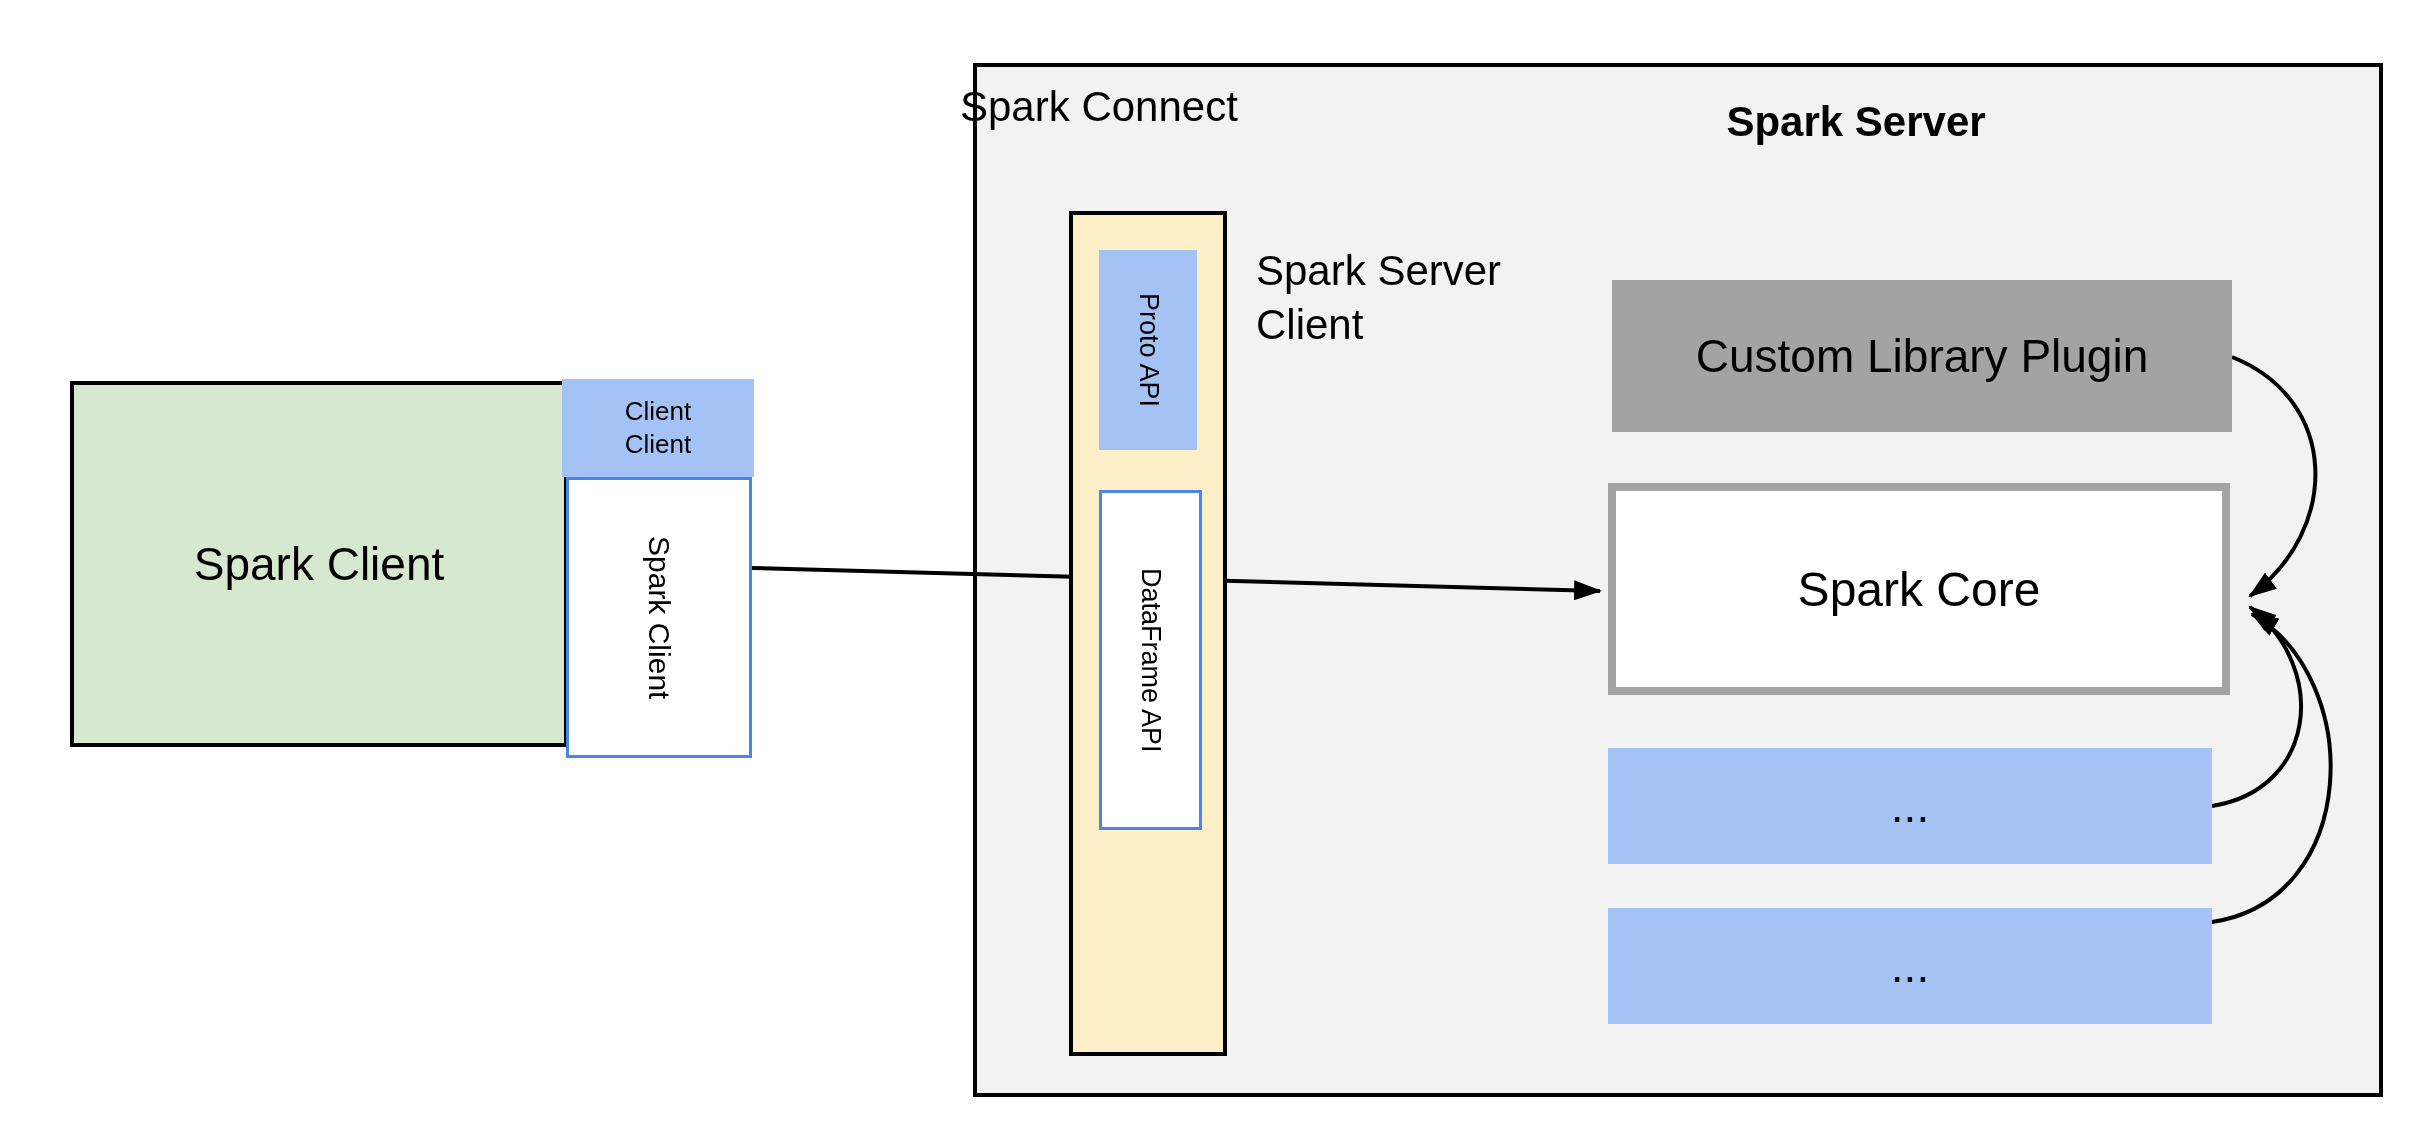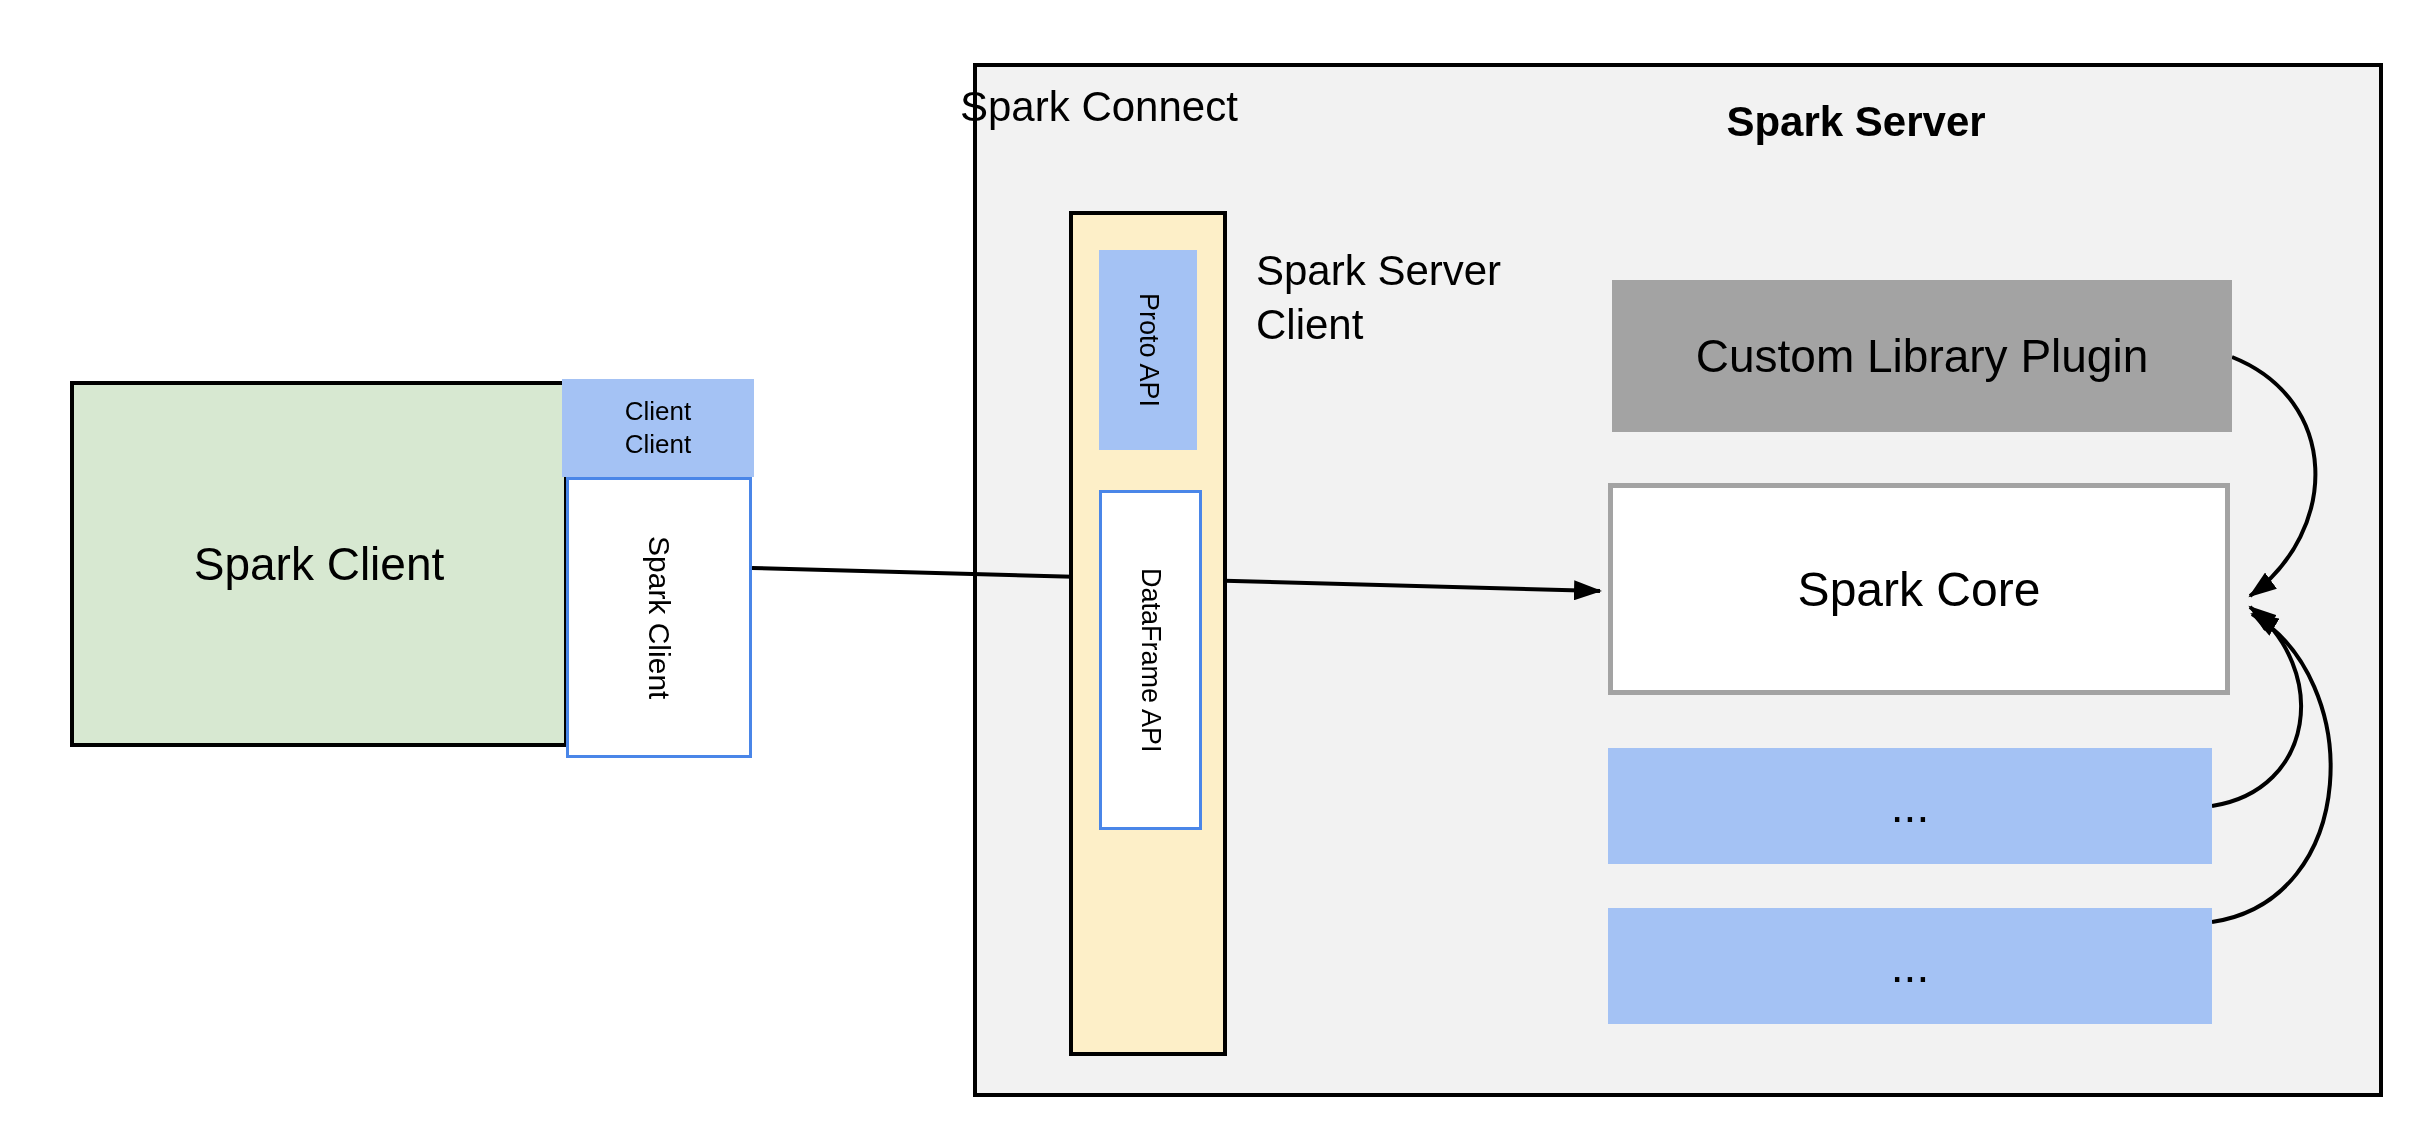--- a/index.html
+++ b/index.html
@@ -23,21 +23,21 @@
   .z2{z-index:2;}
   .client-package{left:562px;top:379px;width:192px;height:98px;background:#a4c2f4;font-size:26px;line-height:33px;}
   .spark-client-box{left:566px;top:477px;width:186px;height:281px;background:#fff;border:3px solid #4a86e8;font-size:30px;}
   .yellow-box{left:1069px;top:211px;width:158px;height:845px;background:#fdefc8;border:4px solid #000;}
   .proto-box{left:1099px;top:250px;width:98px;height:200px;background:#a4c2f4;font-size:27px;}
   .dataframe-box{left:1099px;top:490px;width:103px;height:340px;background:#fff;border:3px solid #4a86e8;font-size:27px;}
   .connect-label{left:960px;top:80px;width:400px;text-align:left;font-size:42px;line-height:54px;}
   .server-library-label{left:1256px;top:244px;width:360px;text-align:left;font-size:42px;line-height:54px;}
   .server-title{left:1656px;top:98px;width:400px;text-align:center;font-size:42px;font-weight:700;}
   .plugin-box{left:1612px;top:280px;width:620px;height:152px;background:#a3a3a3;font-size:46px;}
-  .core-box{left:1608px;top:483px;width:622px;height:212px;background:#fff;border:5px solid #a3a3a3;font-size:48px;}
+  .core-box{left:1608px;top:483px;width:622px;height:212px;background:#fff;border:8px solid #a3a3a3;font-size:48px;}
   .slot1-box{left:1608px;top:748px;width:604px;height:116px;background:#a4c2f4;font-size:46px;}
   .slot2-box{left:1608px;top:908px;width:604px;height:116px;background:#a4c2f4;font-size:46px;}
 </style>
 </head>
 <body>
 
 <div class="canvas">
 
   <div class="abs gray-container"></div>
 

